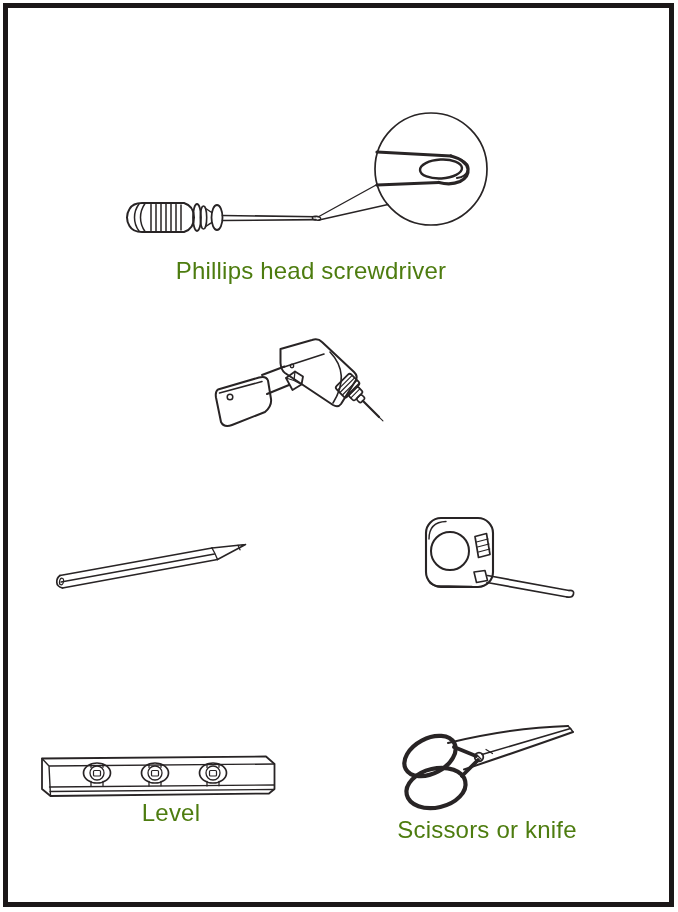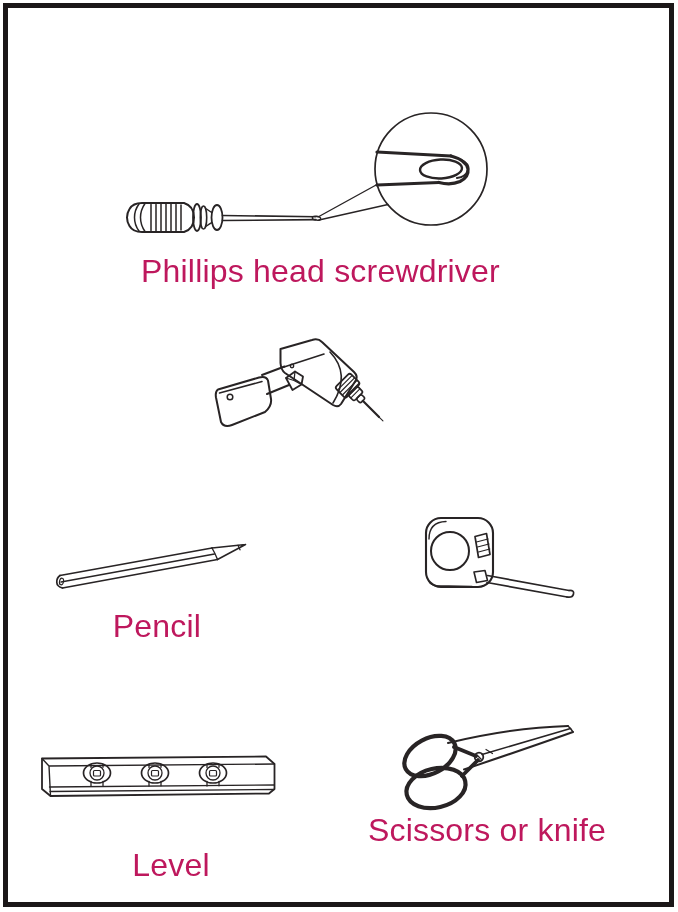--- a/index.html
+++ b/index.html
@@ -2,21 +2,21 @@
 <html><head>
 <meta charset="utf-8">
 <style>
   html,body{margin:0;padding:0;background:#fbfbfb;}
   .canvas{position:relative;width:678px;height:912px;background:#ffffff;overflow:hidden;
           font-family:"Liberation Sans",sans-serif;}
   .frame{position:absolute;left:3px;top:3px;right:4px;bottom:5px;border:5px solid #1b1718;}
   .art{position:absolute;}
   .art path,.art ellipse,.art circle,.art rect,.art line{fill:none;stroke:#282425;
        stroke-linecap:round;stroke-linejoin:round;}
-  .caption{position:absolute;font-size:32px;line-height:26px;color:#be185d;
+  .caption{position:absolute;font-size:24px;line-height:26px;color:#4d7c0f;
            text-align:center;letter-spacing:0.2px;white-space:nowrap;}
 </style>
 </head>
 <body>
 
 <div class="canvas">
   <div class="frame"></div>
 
   <svg class="art" style="left:120px;top:106px" width="380" height="145" viewBox="0 0 380 145">
 
@@ -78,21 +78,20 @@
   <svg class="art" style="left:48px;top:533px" width="210" height="65" viewBox="0 0 210 65">
     <path d="M12,42.5 L164,15" stroke-width="1.7"></path>
     <path d="M13,49 L166.5,21" stroke-width="1.5"></path>
     <path d="M14.5,55 L169.5,26.5" stroke-width="1.7"></path>
     <path d="M12,42.5 Q8.5,45 8.8,49.5 Q9,53.5 14.5,55" stroke-width="1.7"></path>
     <ellipse cx="13.5" cy="48.5" rx="2" ry="3.4" transform="rotate(12 13.5 48.5)" stroke-width="1.1"></ellipse>
     <path d="M164,15 Q167,20 169.5,26.5" stroke-width="1.4"></path>
     <path d="M164,15 L197.5,11.5 M169.5,26.5 L197.5,11.5" stroke-width="1.6"></path>
     <path d="M190,12.3 L192,16.8" stroke-width="1.3"></path>
   </svg>
-  <div class="caption" style="left:37px;top:613px;width:240px">Pencil</div>
 
   <svg class="art" style="left:415px;top:505px" width="170" height="105" viewBox="0 0 170 105">
     <rect x="11" y="13" width="67" height="69" rx="15" stroke-width="2.1"></rect>
     <path d="M14,34 Q14,17 31,16.5" stroke-width="1.4"></path>
     <path d="M14,76.5 Q16,80.5 22,80.8 L57,81.5" stroke-width="1.4"></path>
     <circle cx="35" cy="46" r="19" stroke-width="2"></circle>
     <g>
       <path d="M60,31.5 L71.5,28.5 L75,49.5 L63.5,52.5 Z" stroke-width="1.7"></path>
       <path d="M61.5,37 L73,34 M62.5,42 L74,39 M63.5,47 L74.8,44" stroke-width="1.2"></path>
     </g>
@@ -115,21 +114,21 @@
       <ellipse cx="122" cy="35" rx="13.5" ry="10" stroke-width="1.7"></ellipse>
       <circle cx="122" cy="35" r="7" stroke-width="1.3"></circle>
       <rect x="118.5" y="32.5" width="7" height="5.5" rx="1" stroke-width="1.2"></rect>
       <path d="M116,26.5 V29.5 M128,26.3 V29.3 M116,43.5 V48 M128,43.3 V47.8" stroke-width="1.3"></path>
       <ellipse cx="180" cy="35" rx="13.5" ry="10" stroke-width="1.7"></ellipse>
       <circle cx="180" cy="35" r="7" stroke-width="1.3"></circle>
       <rect x="176.5" y="32.5" width="7" height="5.5" rx="1" stroke-width="1.2"></rect>
       <path d="M174,26.5 V29.5 M186,26.3 V29.3 M174,43.5 V48 M186,43.3 V47.8" stroke-width="1.3"></path>
     </g>
   </svg>
-  <div class="caption" style="left:51px;top:852px;width:240px">Level</div>
+  <div class="caption" style="left:51px;top:800px;width:240px">Level</div>
 
   <svg class="art" style="left:388px;top:713px" width="200" height="100" viewBox="0 0 200 100">
     <g>
       <path d="M60,30 Q125,14.5 180,13" stroke-width="2"></path>
       <path d="M94,41.5 Q140,28 182.5,15.5" stroke-width="1.5"></path>
       <path d="M76,56.5 Q140,35 185,19" stroke-width="2"></path>
       <path d="M180,13 L182.5,15.5 L185,19" stroke-width="1.5"></path>
       <path d="M98,36.5 L104.5,40.5" stroke-width="1.2"></path>
     </g>
     <g>

